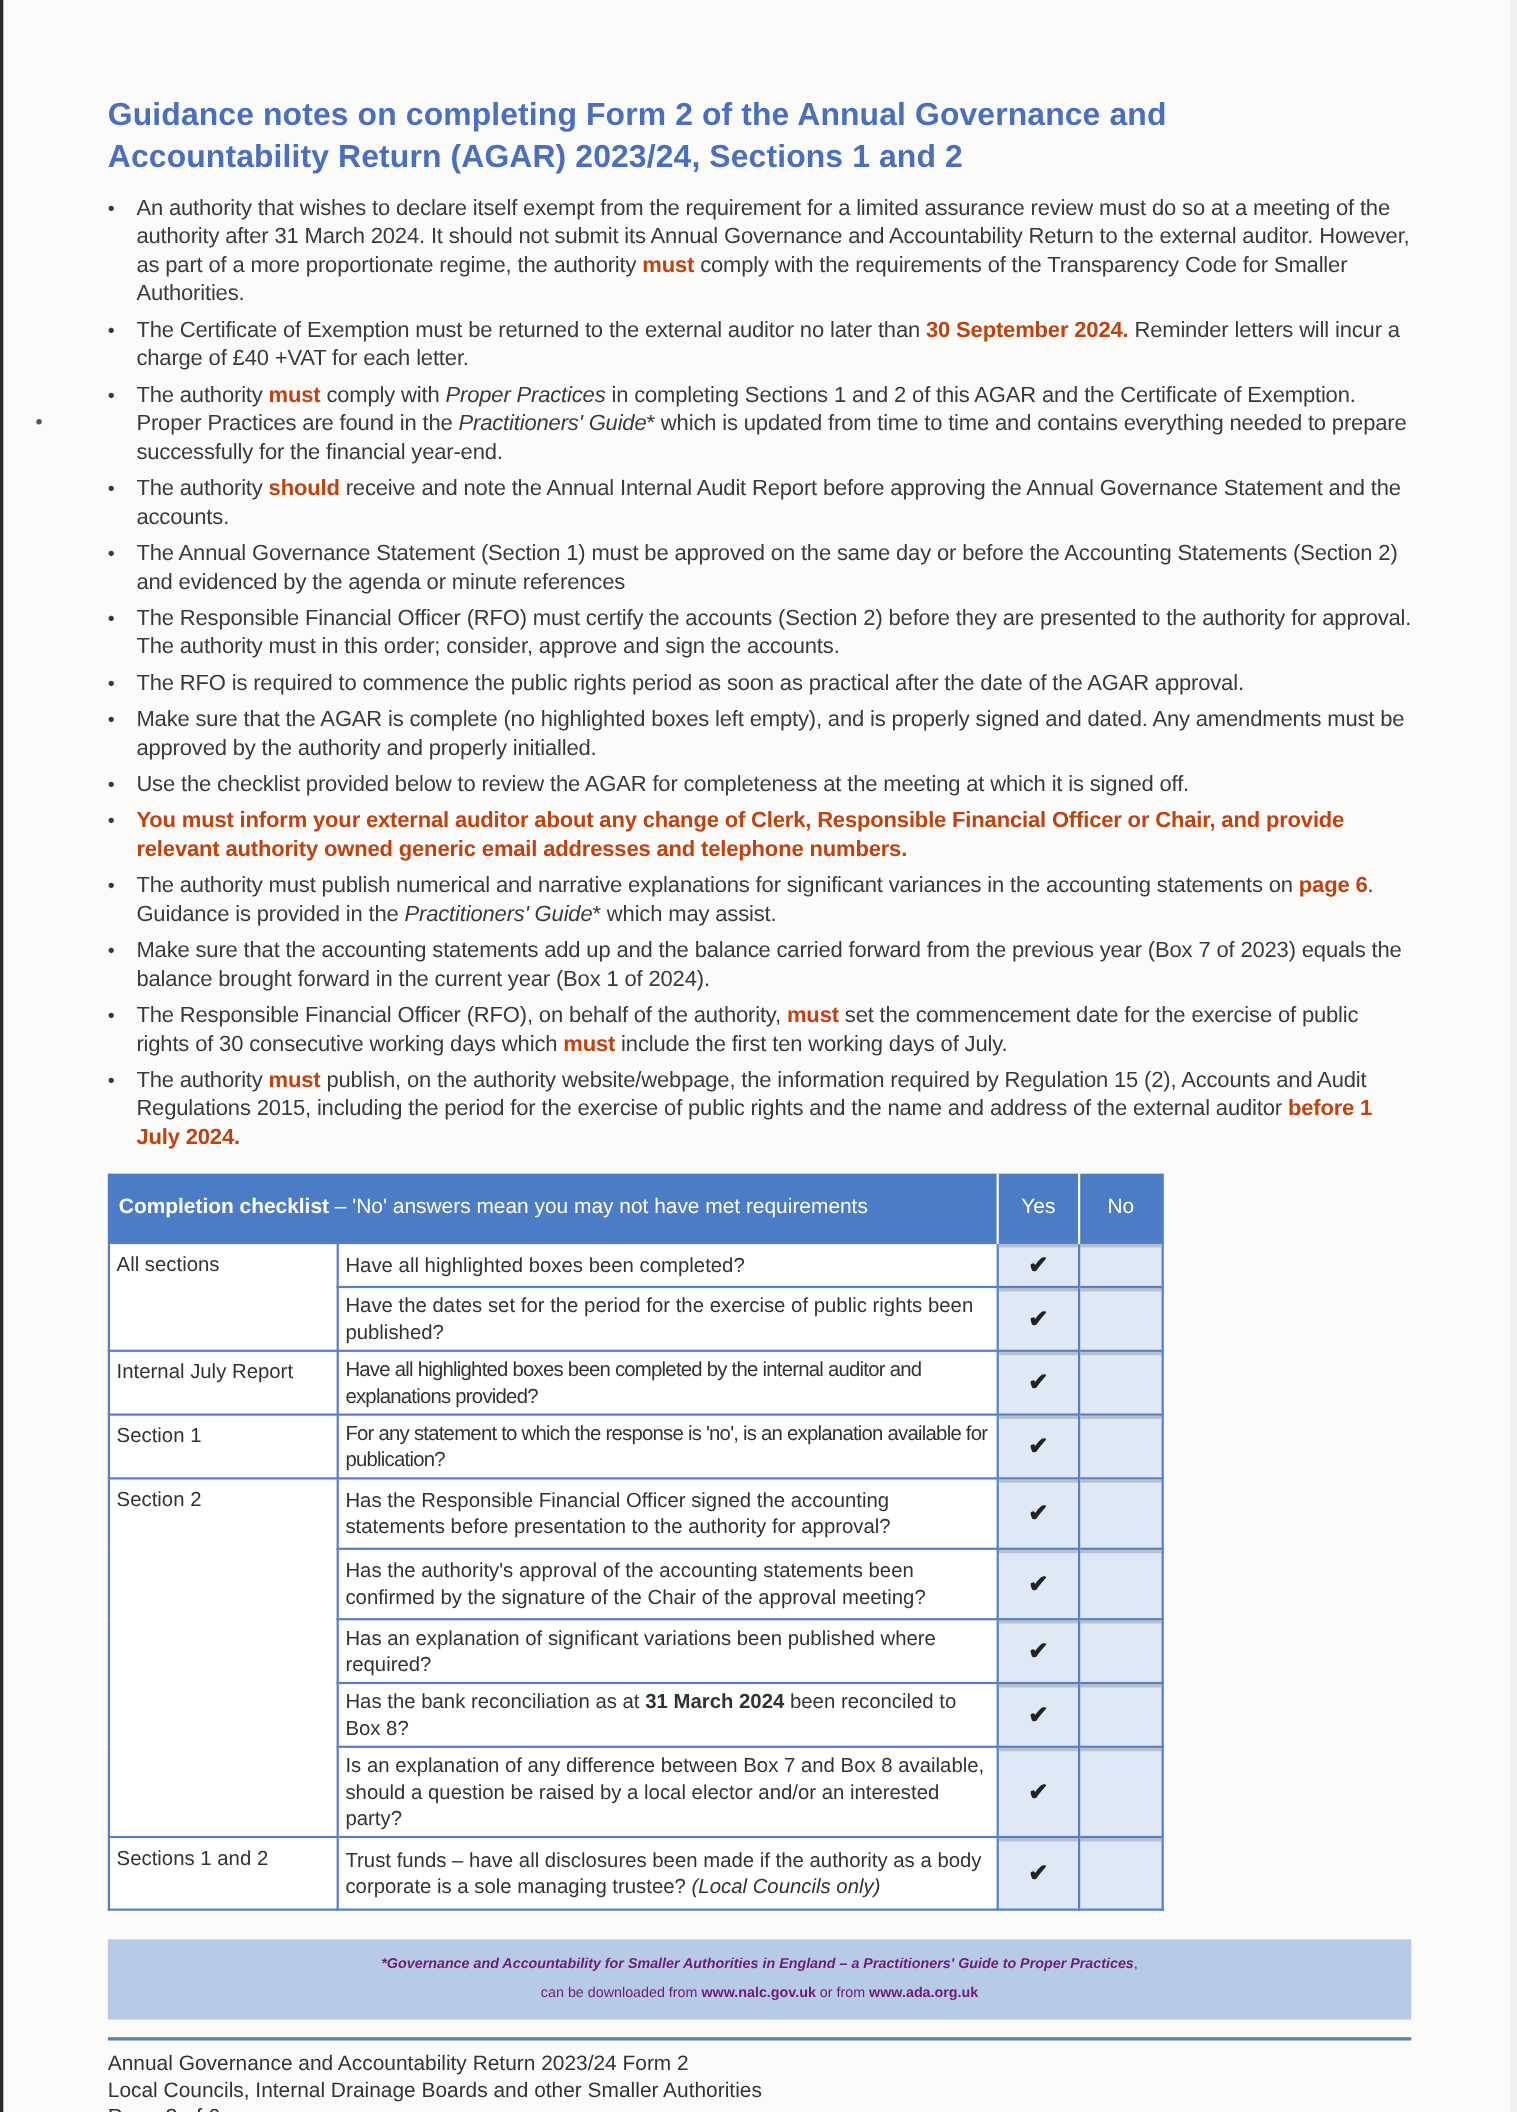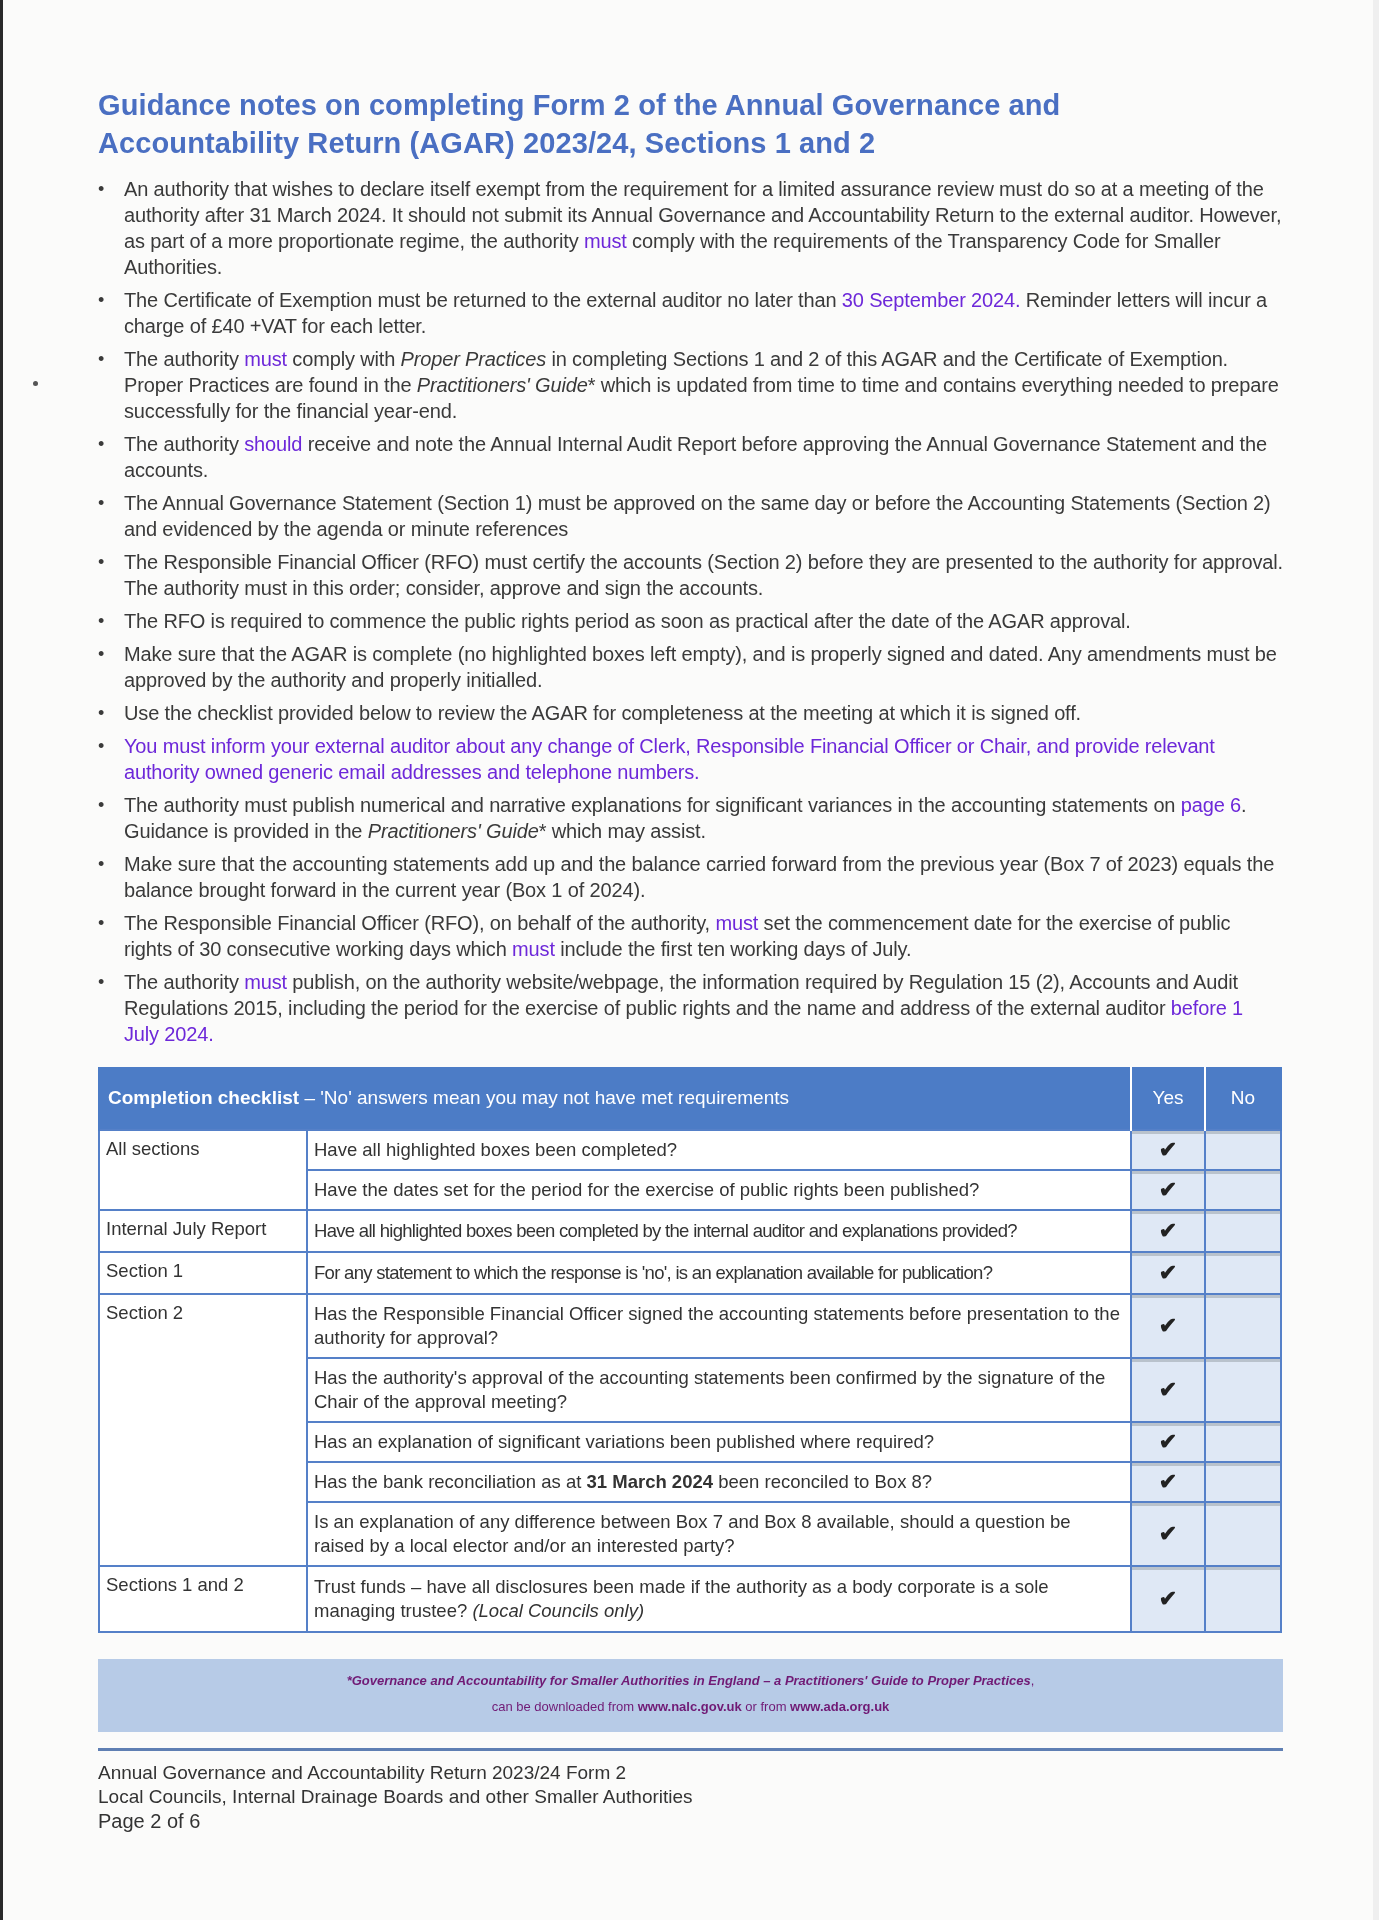--- a/index.html
+++ b/index.html
@@ -19,24 +19,24 @@
     margin: 16px 0 14px 0; letter-spacing: 0.1px;
   }
   ul.notes { list-style: none; margin: 0; padding: 0; }
   ul.notes li {
     position: relative; padding-left: 26px; font-size: 20px; line-height: 26px;
     margin-bottom: 7px; color: #3a3a3a; letter-spacing: -0.15px;
   }
   ul.notes li .bullet {
     position: absolute; left: 0; top: 0; font-size: 18px;
   }
-  ul.notes li b { font-weight: normal; color: #6d28d9; }
+  ul.notes li b { font-weight: bold; color: #c2410c; }
 
   table.checklist {
-    margin-top: 20px; width: 1184px; border-collapse: collapse;
+    margin-top: 20px; width: 960px; border-collapse: collapse;
     font-size: 18.5px; color: #333;
   }
   table.checklist th {
     background: #4c7cc6; color: #fff; height: 62px; text-align: left;
     font-weight: normal; font-size: 19px; padding: 0 8px;
     border-right: 2px solid #fff;
   }
   table.checklist th.head-main { border-left: 2px solid #4c7cc6; }
   table.checklist th.head-yes, table.checklist th.head-no {
     width: 72px; text-align: center; padding: 0;

